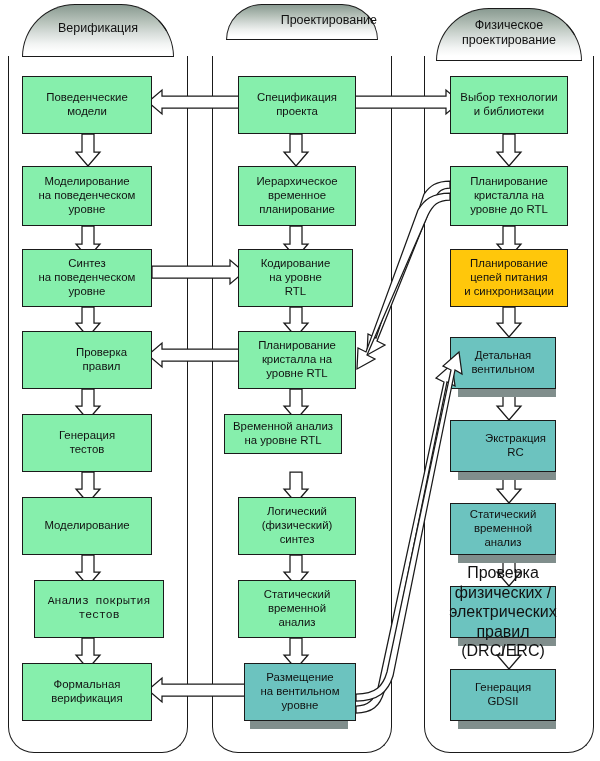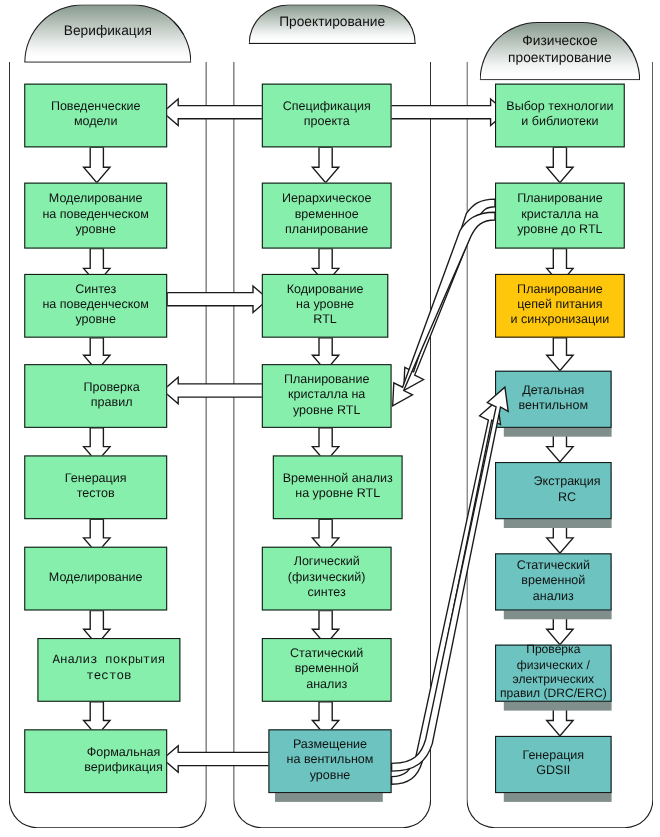--- a/index.html
+++ b/index.html
@@ -100,24 +100,24 @@
 
 <div id="canvas">
 
   <div class="lane" style="left:8px; top:56px; width:180px; height:697px;"></div>
   <div class="lane" style="left:212px; top:56px; width:180px; height:697px;"></div>
   <div class="lane" style="left:424px; top:56px; width:170px; height:697px;"></div>
 
   <div class="lane-header" style="left:22px; top:4px; width:152px; height:53px;">
     <span>Верификация</span>
   </div>
-  <div class="lane-header" style="left:226px; top:4px; width:152px; height:36px;">
+  <div class="lane-header" style="left:226px; top:4px; width:152px; height:36px;justify-content:flex-end;">
     <span>Проектирование</span>
   </div>
-  <div class="lane-header" style="left:436px; top:20px; width:146px; height:53px;">
+  <div class="lane-header" style="left:436px; top:8px; width:146px; height:53px;">
     <span class="lbl">Физическое
 проектирование</span>
   </div>
 
   <svg id="wires" viewBox="0 0 600 761" xmlns="http://www.w3.org/2000/svg">
 
     <g>
       <path class="arw" d="M82,134 L82,152 L76,152 L88,166 L100,152 L94,152 L94,134 Z"></path>
     </g>
     <g>
@@ -234,21 +234,21 @@
     <span class="lbl">Генерация
 тестов</span>
   </div>
   <div class="node" style="left:22px; top:497px; width:130px; height:58px;">
     <span class="lbl">Моделирование</span>
   </div>
   <div class="node" style="left:34px; top:580px; width:130px; height:58px;font-family:Liberation Mono, monospace;">
     <span class="lbl">Анализ покрытия
 тестов</span>
   </div>
-  <div class="node" style="left:22px; top:663px; width:130px; height:58px;justify-content:flex-end;">
+  <div class="node" style="left:22px; top:663px; width:130px; height:58px;">
     <span class="lbl">Формальная
 верификация</span>
   </div>
 
   <div class="node" style="left:238px; top:76px; width:118px; height:58px;">
     <span class="lbl">Спецификация
 проекта</span>
   </div>
   <div class="node" style="left:238px; top:166px; width:118px; height:60px;">
     <span class="lbl">Иерархическое
@@ -258,21 +258,21 @@
   <div class="node" style="left:238px; top:249px; width:115px; height:58px;">
     <span class="lbl">Кодирование
 на уровне
 RTL</span>
   </div>
   <div class="node" style="left:238px; top:331px; width:118px; height:58px;">
     <span class="lbl">Планирование
 кристалла на
 уровне RTL</span>
   </div>
-  <div class="node" style="left:248px; top:414px; width:118px; height:58px;">
+  <div class="node" style="left:224px; top:414px; width:118px; height:40px;">
     <span class="lbl">Временной анализ
 на уровне RTL</span>
   </div>
   <div class="node" style="left:238px; top:497px; width:118px; height:58px;">
     <span class="lbl">Логический
 (физический)
 синтез</span>
   </div>
   <div class="node" style="left:238px; top:580px; width:118px; height:58px;">
     <span class="lbl">Статический
@@ -304,21 +304,21 @@
 вентильном</span>
   </div>
   <div class="node teal" style="left:450px; top:420px; width:106px; height:52px;padding-left:28px;">
     <span class="lbl">Экстракция RC</span>
   </div>
   <div class="node teal" style="left:450px; top:503px; width:106px; height:52px;">
     <span class="lbl">Статический
 временной
 анализ</span>
   </div>
-  <div class="node teal" style="left:450px; top:586px; width:106px; height:52px; font-size:11px;">
+  <div class="node teal" style="left:450px; top:586px; width:106px; height:52px; font-size:16px;">
     <span class="lbl">Проверка физических /
 электрических
 правил  (DRC/ERC)</span>
   </div>
   <div class="node teal" style="left:450px; top:669px; width:106px; height:52px;">
     <span class="lbl">Генерация
 GDSII</span>
   </div>
 
   <svg id="wires-top" viewBox="0 0 600 761" xmlns="http://www.w3.org/2000/svg">

